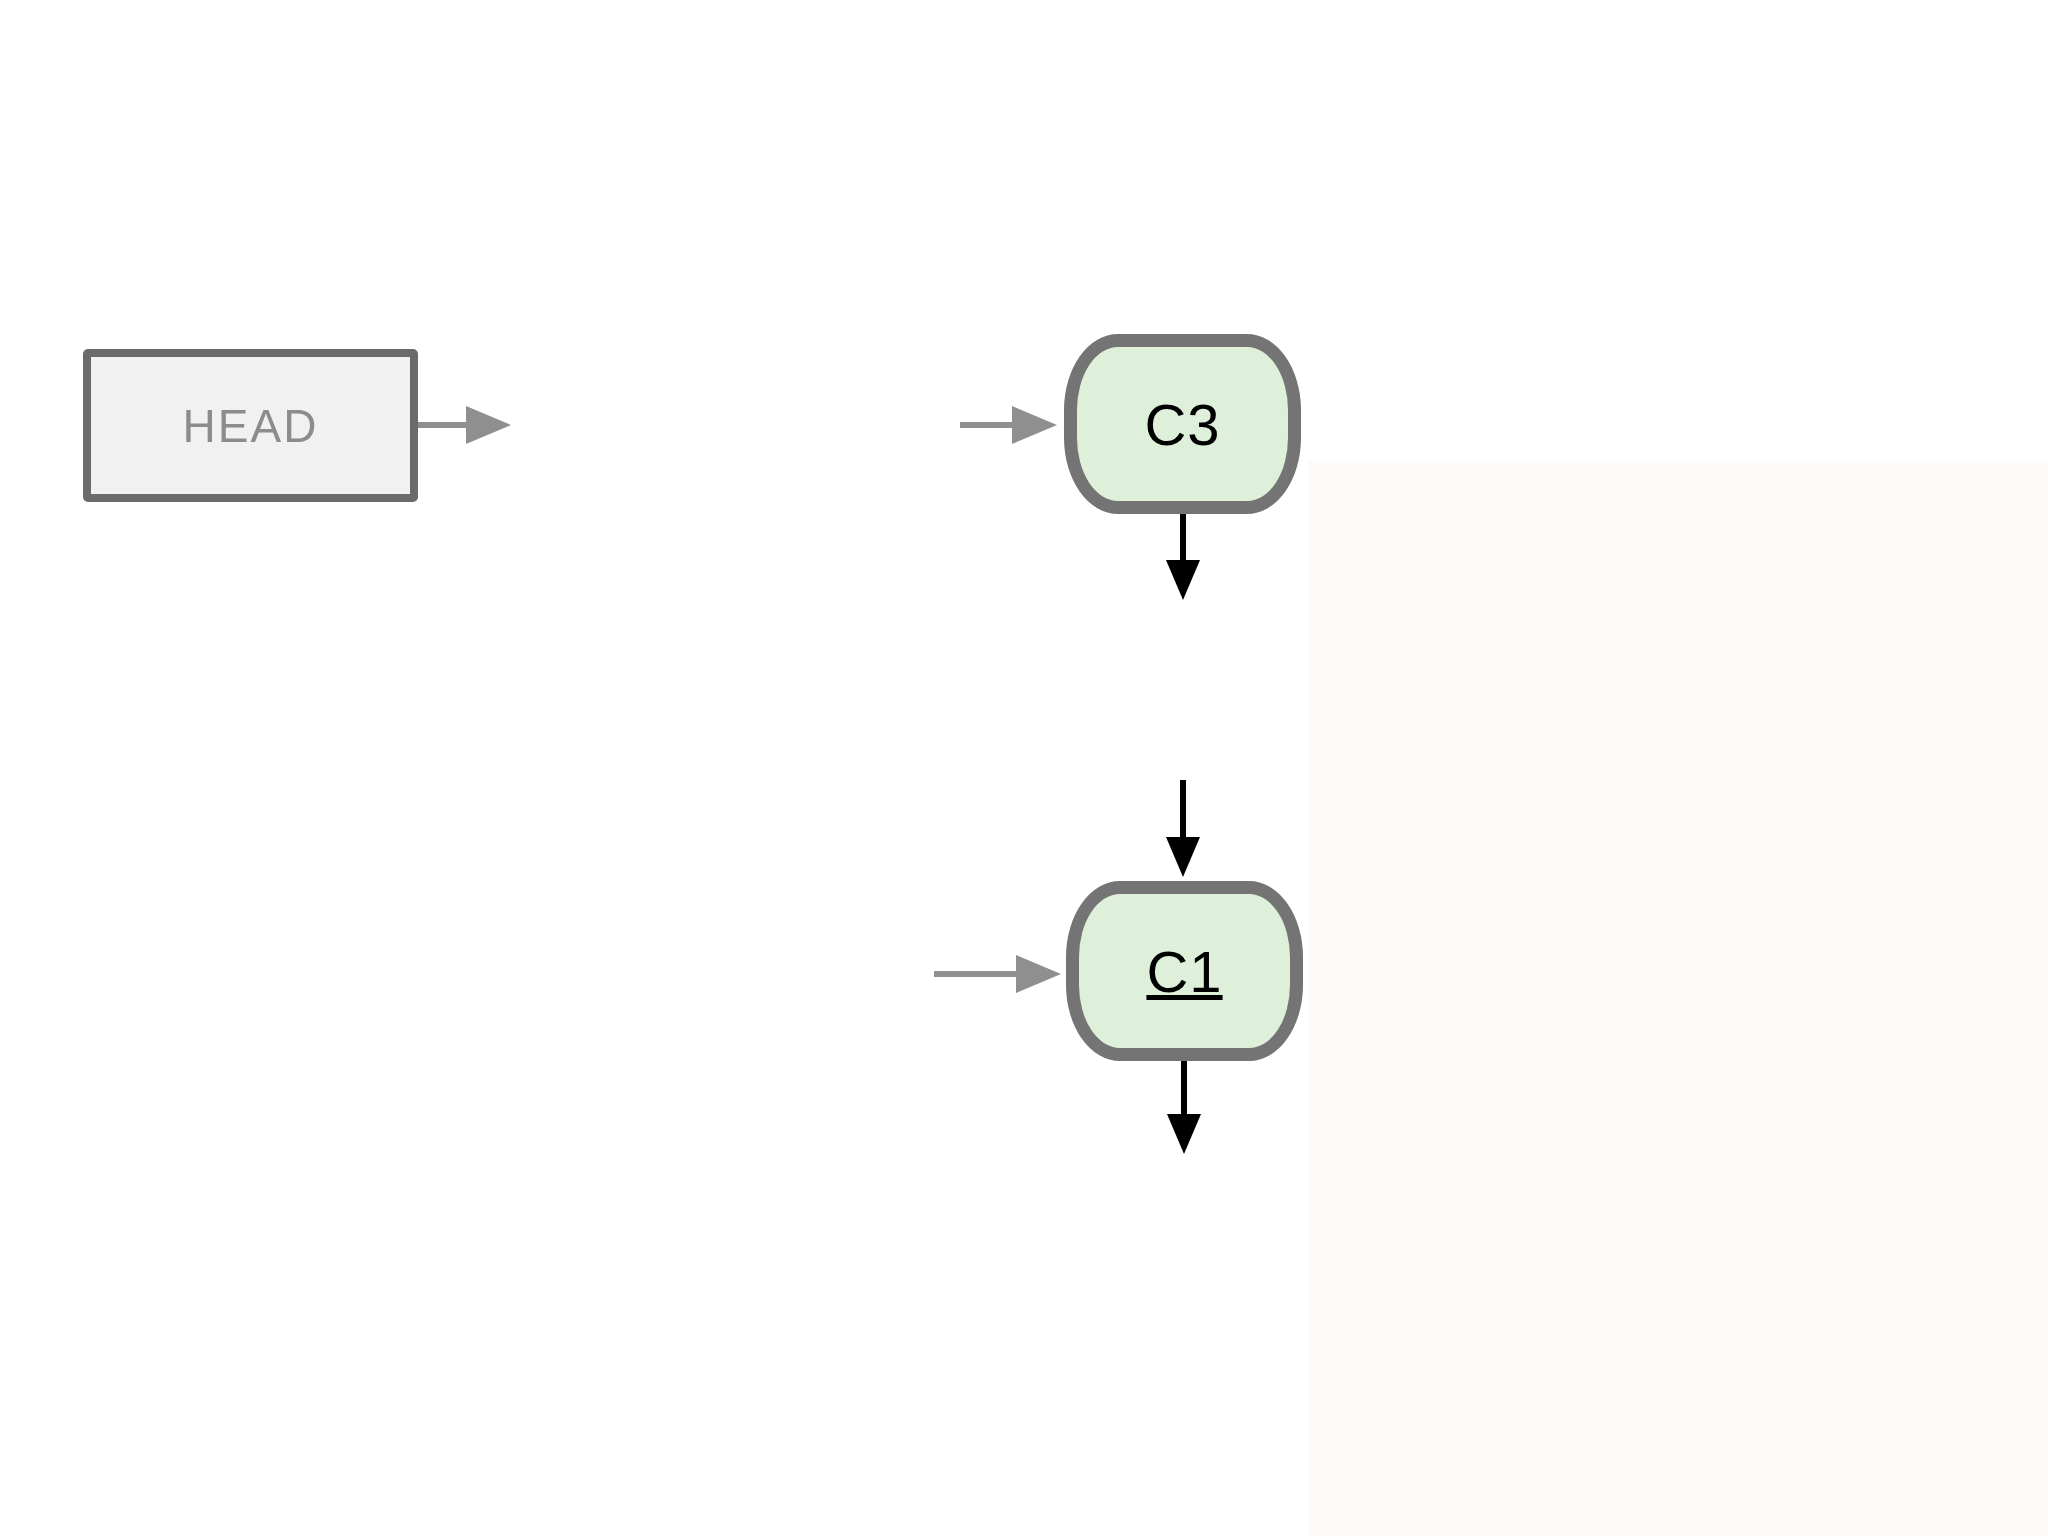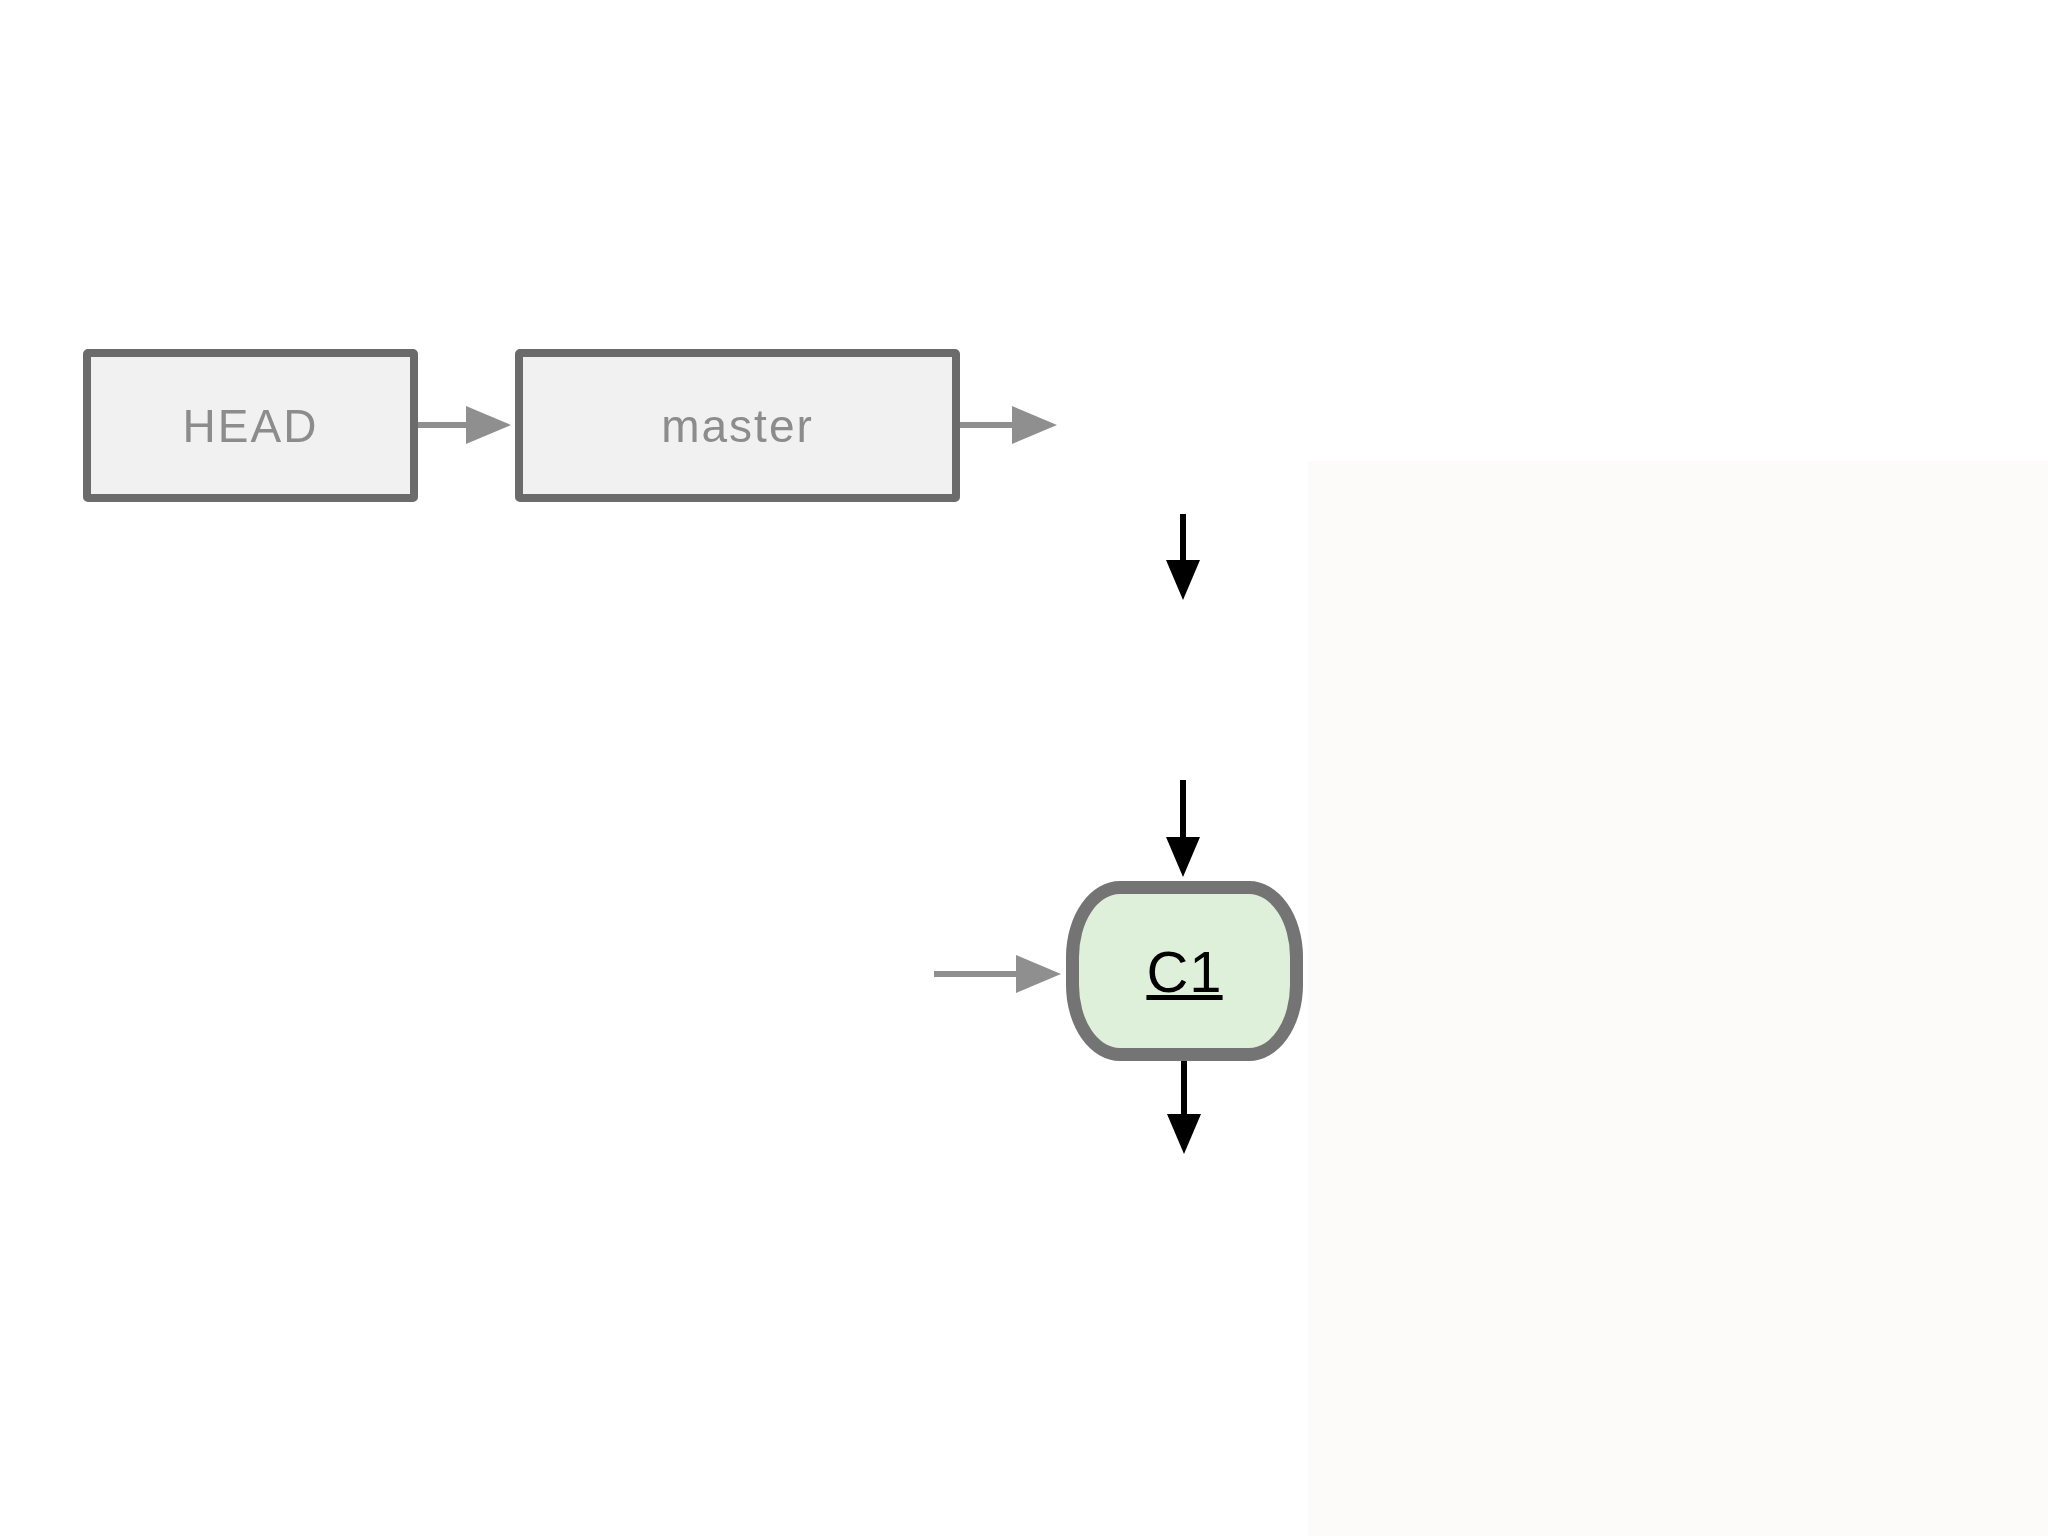--- a/index.html
+++ b/index.html
@@ -112,39 +112,39 @@
 </head>
 <body>
 
 <div class="canvas">
 
   <div class="bg-tint"></div>
 
   <div class="ref-box" id="box-head">
     <span class="ref-label">HEAD</span>
   </div>
-  <div class="ref-box" id="box-master">
-    <span class="ref-label">master</span>
-  </div>
 
   <div class="gray-shaft" id="edge-head-master-shaft"></div>
   <div class="gray-head" id="edge-head-master-head"></div>
 
   <div class="gray-shaft" id="edge-master-c3-shaft"></div>
   <div class="gray-head" id="edge-master-c3-head"></div>
 
   <div class="gray-shaft" id="edge-origin-c1-shaft"></div>
   <div class="gray-head" id="edge-origin-c1-head"></div>
 
   <div class="black-shaft" id="edge-c3-c2-shaft"></div>
   <div class="black-head" id="edge-c3-c2-head"></div>
 
   <div class="black-shaft" id="edge-c2-c1-shaft"></div>
   <div class="black-head" id="edge-c2-c1-head"></div>
 
   <div class="black-shaft" id="edge-c1-c0-shaft"></div>
   <div class="black-head" id="edge-c1-c0-head"></div>
 
+  <div class="commit-node" id="node-c3">
+    <span class="commit-label">C3</span>
+  </div>
   <div class="commit-node" id="node-c1">
     <span class="commit-label">C1</span>
   </div>
 
 </div>
 
 </body></html>

